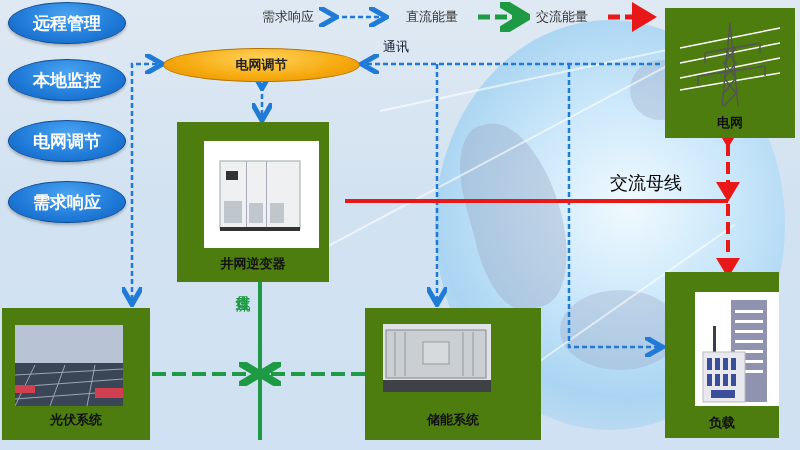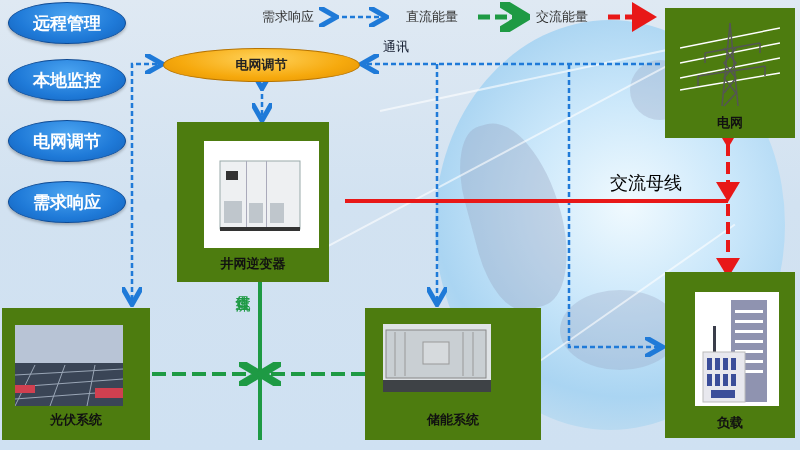--- a/index.html
+++ b/index.html
@@ -187,21 +187,21 @@
           <line x1="80" y1="8" x2="80" y2="52"></line>
           <line x1="90" y1="8" x2="90" y2="52"></line>
         </g>
       <rect x="40" y="18" width="26" height="22" fill="#d6dadd" stroke="#999"></rect>
       <rect y="56" width="108" height="12" fill="#3e4246"></rect>
     </svg>
   </div>
   <div class="label" style="top:103px;">储能系统</div>
 </div>
 
-<div class="node" style="left:665px;top:272px;width:130px;height:166px;">
+<div class="node" style="left:665px;top:272px;width:114px;height:166px;">
   <div class="img" style="left:30px;top:20px;width:84px;height:114px;">
     <svg width="84" height="114">
       <rect x="36" y="8" width="36" height="102" fill="#8f93b0"></rect>
       <g fill="#fff">
           <rect x="40" y="18" width="28" height="3"></rect>
           <rect x="40" y="28" width="28" height="3"></rect>
           <rect x="40" y="38" width="28" height="3"></rect>
           <rect x="40" y="48" width="28" height="3"></rect>
           <rect x="40" y="58" width="28" height="3"></rect>
           <rect x="40" y="68" width="28" height="3"></rect>

